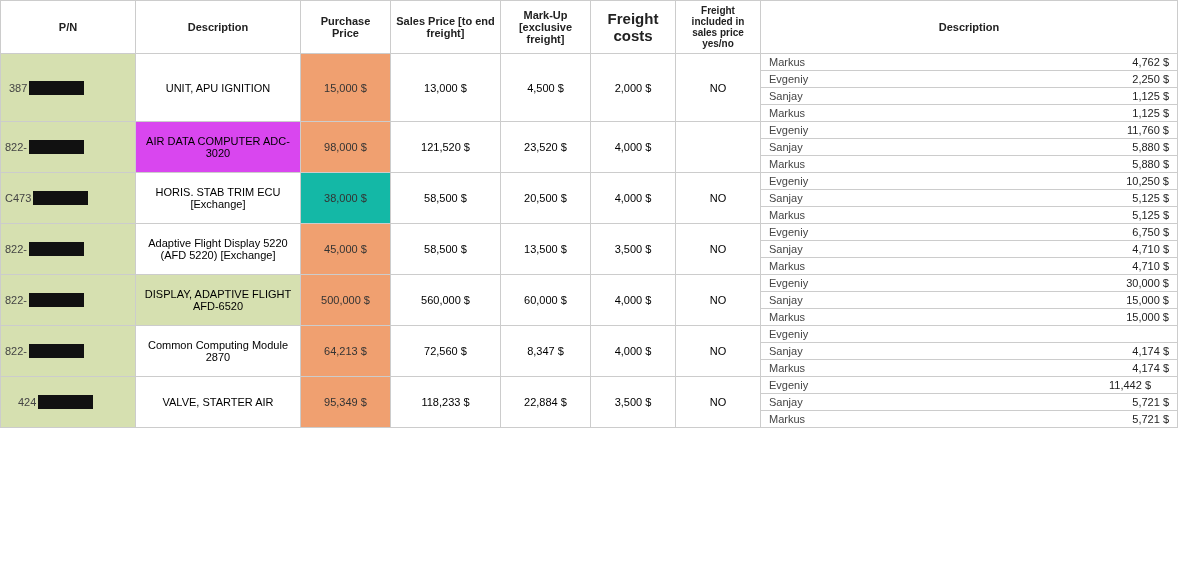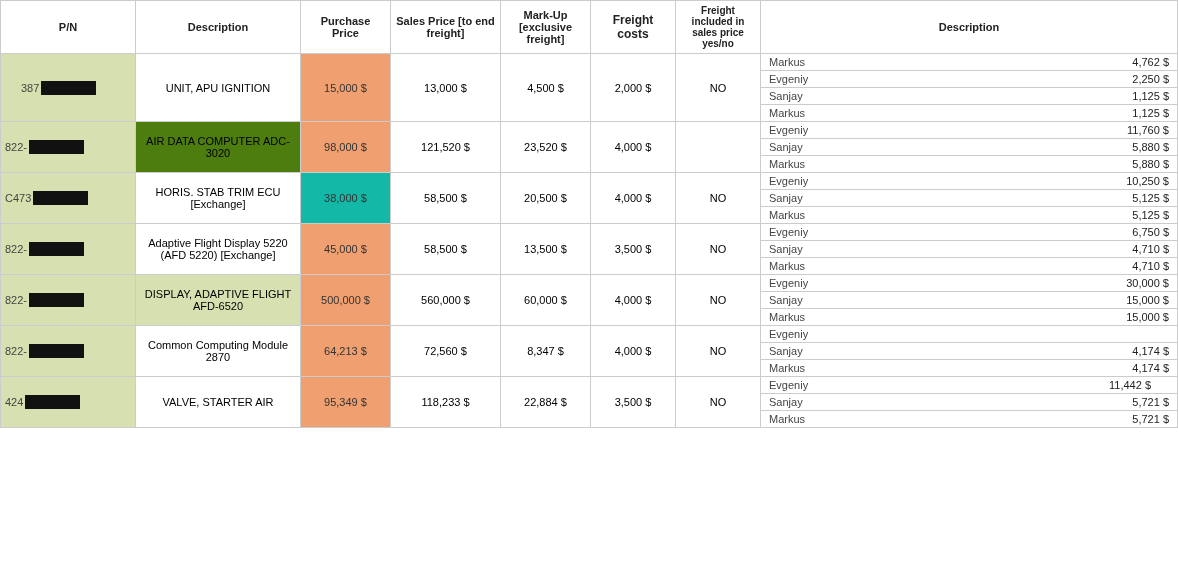--- a/index.html
+++ b/index.html
@@ -37,21 +37,21 @@
     .col-markup { width: 90px; }
     .col-freight { width: 85px; }
     .col-freight-included { width: 85px; }
     .col-commission { width: auto; }
 
     .freight-included-header {
       font-size: 10px;
     }
 
     th.header-freight-costs {
-      font-size: 12px;
+      font-size: 15px;
     }
   </style>
 </head>
 <body>
 
 <div class="table-wrapper">
   <table>
     <colgroup>
       <col class="col-pn">
       <col class="col-desc">
@@ -69,21 +69,21 @@
         <th>Purchase Price</th>
         <th>Sales Price [to end freight]</th>
         <th>Mark-Up [exclusive freight]</th>
         <th class="header-freight-costs">Freight costs</th>
         <th class="freight-included-header">Freight included in sales price yes/no</th>
         <th>Description</th>
       </tr>
     </thead>
     <tbody id="table-body">
     <tr>
-          <td rowspan="4" style="background: rgb(214, 224, 176); padding: 2px 20px;">
+          <td rowspan="4" style="background: rgb(214, 224, 176); padding: 2px 8px;">
             <div style="display: flex; align-items: center; justify-content: flex-start; gap: 2px;">
               <span style="font-size: 11px; color: rgb(68, 68, 68);">387</span>
               <span style="display: inline-block; background: rgb(17, 17, 17); width: 55px; height: 14px;"></span>
             </div>
           </td>
           <td rowspan="4">UNIT, APU IGNITION</td>
           <td rowspan="4" style="background: rgb(240, 160, 112); color: rgb(51, 51, 51);">15,000 $</td>
           <td rowspan="4">13,000 $</td>
           <td rowspan="4">4,500 $</td>
           <td rowspan="4">2,000 $</td>
@@ -119,21 +119,21 @@
             </div>
           </td>
         </tr>
         <tr>
           <td rowspan="3" style="background: rgb(214, 224, 176); padding: 2px 4px;">
             <div style="display: flex; align-items: center; justify-content: flex-start; gap: 2px;">
               <span style="font-size: 11px; color: rgb(68, 68, 68);">822-</span>
               <span style="display: inline-block; background: rgb(17, 17, 17); width: 55px; height: 14px;"></span>
             </div>
           </td>
-          <td rowspan="3" style="background: #4d7c0f; margin-top: 24px;">AIR DATA COMPUTER ADC-3020</td>
+          <td rowspan="3" style="background: #d946ef; margin-top: 24px;">AIR DATA COMPUTER ADC-3020</td>
           <td rowspan="3" style="background: rgb(240, 160, 112); color: rgb(51, 51, 51);">98,000 $</td>
           <td rowspan="3">121,520 $</td>
           <td rowspan="3">23,520 $</td>
           <td rowspan="3">4,000 $</td>
           <td rowspan="3"></td>
           <td style="padding: 2px 8px; text-align: left;">
             <div style="display: flex; justify-content: space-between; gap: 8px;">
               <span style="color: rgb(68, 68, 68);">Evgeniy</span>
               <span style="color: rgb(34, 34, 34); text-align: right; min-width: 60px;">11,760 $</span>
             </div>
@@ -293,21 +293,21 @@
         </tr>
         <tr>
           <td style="padding: 2px 8px; text-align: left;">
             <div style="display: flex; justify-content: space-between; gap: 8px;">
               <span style="color: rgb(68, 68, 68);">Markus</span>
               <span style="color: rgb(34, 34, 34); text-align: right; min-width: 60px;">4,174 $</span>
             </div>
           </td>
         </tr>
         <tr>
-          <td rowspan="3" style="background: rgb(214, 224, 176); padding: 2px 4px;">
+          <td rowspan="3" style="background: rgb(214, 224, 176); padding: 2px 17px;">
             <div style="display: flex; align-items: center; justify-content: flex-start; gap: 2px;">
               <span style="font-size: 11px; color: rgb(68, 68, 68);">424</span>
               <span style="display: inline-block; background: rgb(17, 17, 17); width: 55px; height: 14px;"></span>
             </div>
           </td>
           <td rowspan="3">VALVE, STARTER AIR</td>
           <td rowspan="3" style="background: rgb(240, 160, 112); color: rgb(51, 51, 51);">95,349 $</td>
           <td rowspan="3">118,233 $</td>
           <td rowspan="3">22,884 $</td>
           <td rowspan="3">3,500 $</td>

